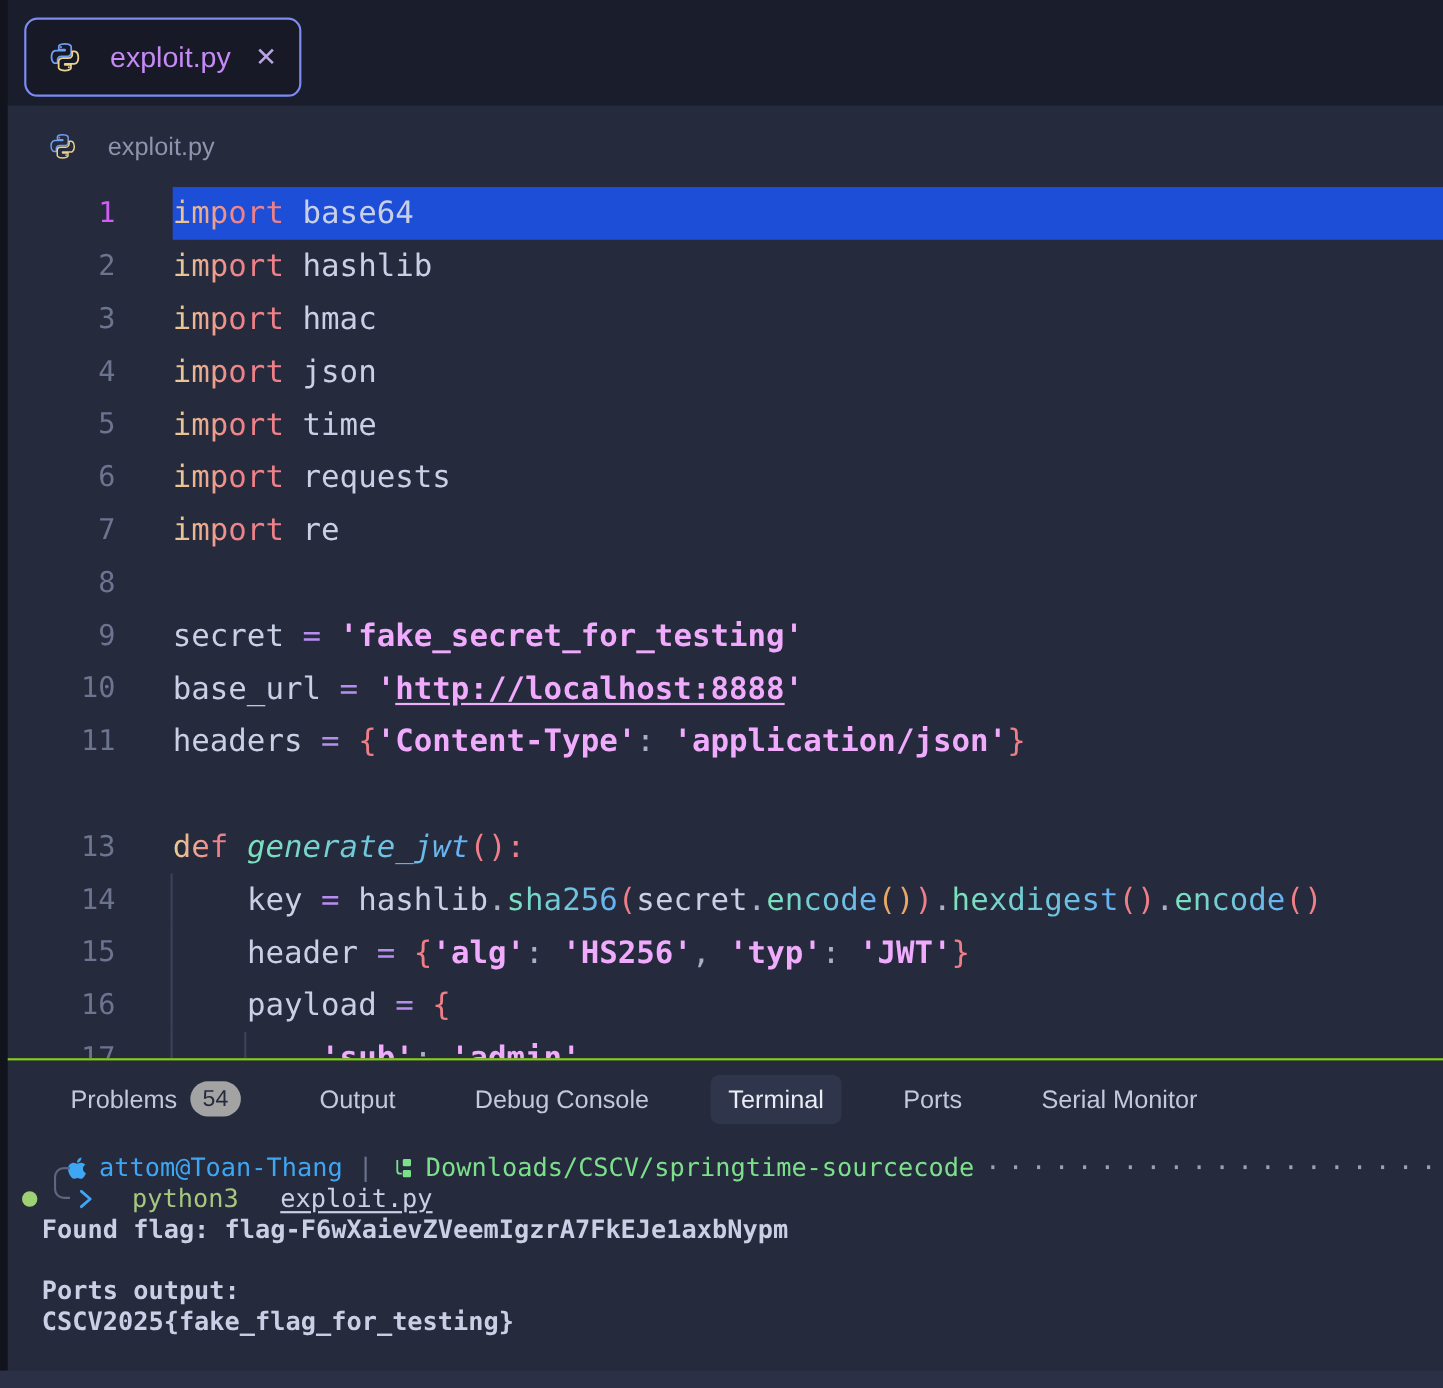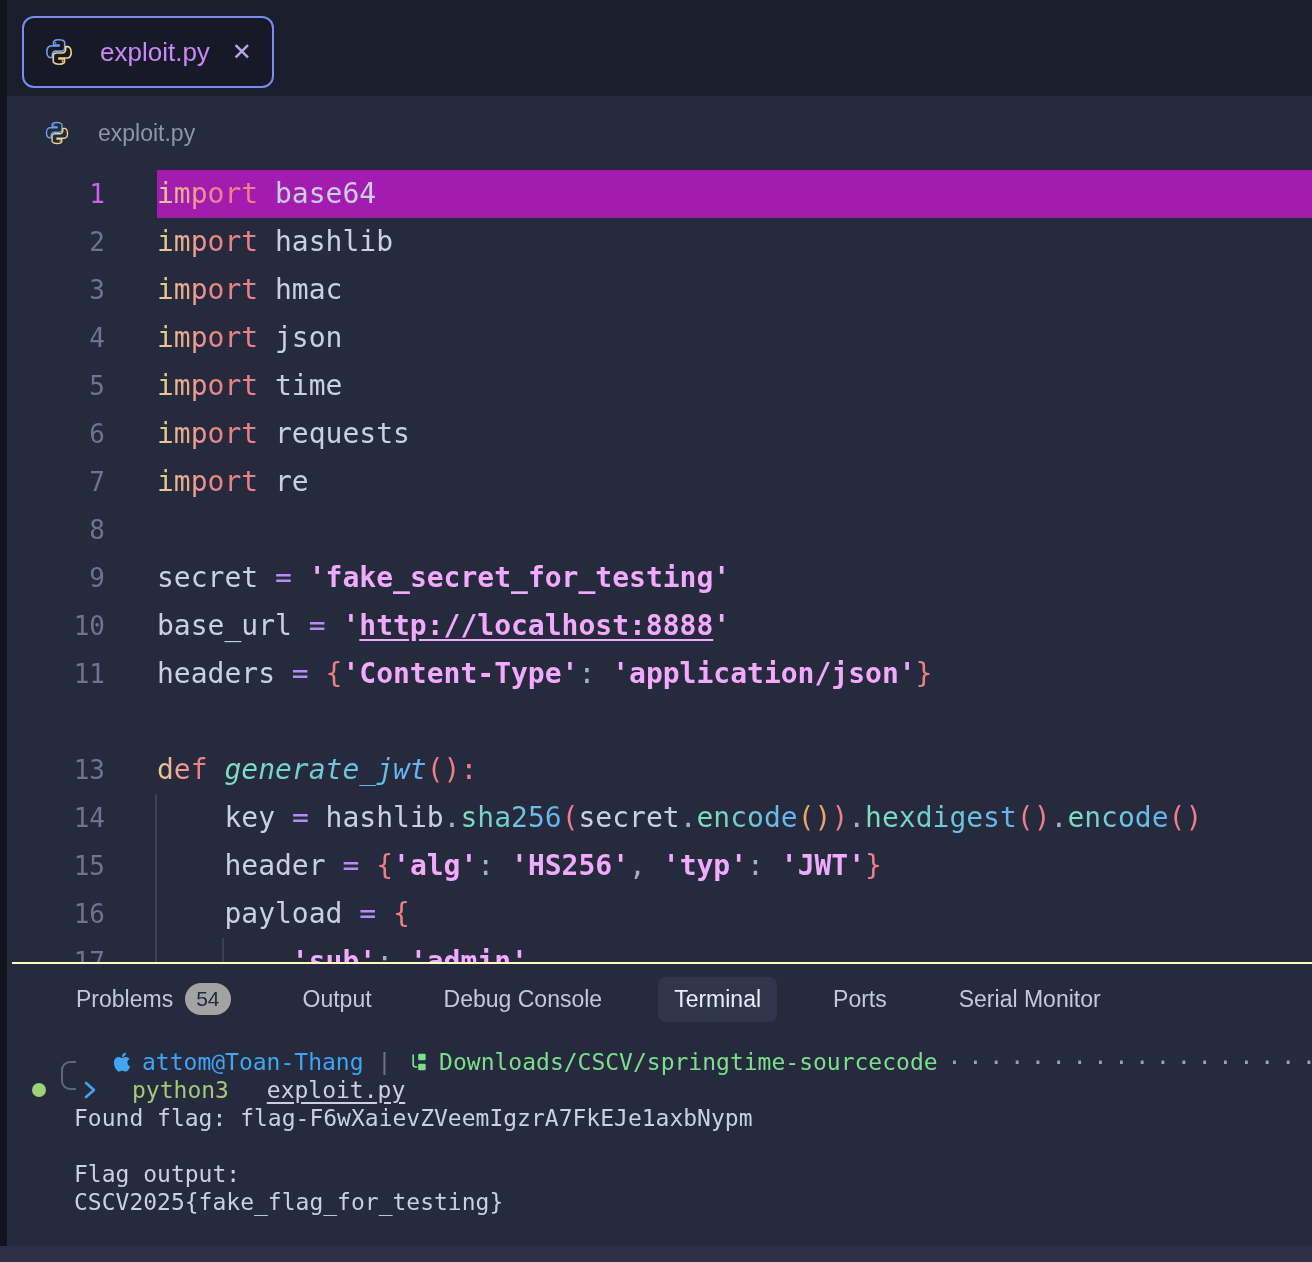--- a/index.html
+++ b/index.html
@@ -25,56 +25,56 @@
   .crumbs { height:74px; display:flex; align-items:center; gap:18px; padding-left:44px; }
   .crumbs .crumb-label { color:#8d94ae; font-size:23px; }
 
   
   .editor { height:792px; overflow:hidden; position:relative;
     font-family:"DejaVu Sans Mono", monospace; font-size:28px; }
   .row { display:flex; height:48px; line-height:48px; position:relative; white-space:pre; }
   .gut { flex:0 0 157px; text-align:right; padding-right:52px; color:#6d7490; font-size:26px; }
   .gut.act { color:#d05ef2; }
   .code { flex:1; color:#c9d0e6; }
-  .row.hl .code { background:#a21caf; }
+  .row.hl .code { background:#1d4ed8; }
   .guide { position:absolute; top:0; width:2px; height:48px; background:#3b4157; }
 
   .tk.id, .tk.pl { color:#c9d0e6; }
   .tk.op { color:#b88df0; }
   .tk.str { color:#f0abfc;font-weight:bold; }
   .tk.pn { color:#a9b0c6; }
   .tk.b1 { color:#ee7e88; }
   .tk.b2 { color:#e7a768; }
   .tk.kw { color:#ee8a8b; }
   .tk.fn, .tk.fnd { color:#6fc3e8; }
   .tk.fnd { font-style:italic; }
   @supports ((-webkit-background-clip:text) or (background-clip:text)) {
     .tk.kw { background:linear-gradient(90deg,#e9d094,#ee8188 60%);
       -webkit-background-clip:text; background-clip:text; color:transparent; }
     .tk.fn, .tk.fnd { background:linear-gradient(90deg,#7de2bb,#66b0f5);
       -webkit-background-clip:text; background-clip:text; color:transparent; }
   }
   .tk.u { text-decoration:underline; text-underline-offset:4px; }
 
   
-  .panel { height:298px; border-top:2px solid #fef9c3; position:relative;margin-left:12px; }
+  .panel { height:298px; border-top:2px solid #84cc16; position:relative; }
   .ptabs { display:flex; align-items:center; gap:40px; padding:12px 0 0 48px; height:58px; }
   .ptab { display:flex; align-items:center; gap:12px; color:#c3c9db; font-size:23px;
     padding:9px 16px; border-radius:8px; cursor:default; }
   .ptab.active { background:#2f354a; color:#eaedf6; }
   .badge { background:#a3a3a3; color:#252a3d; font-size:21px; border-radius:17px;
     padding:3px 11px; line-height:1.2; }
 
   
   .term { font-family:"DejaVu Sans Mono", monospace; font-size:23px; line-height:28px;
     color:#c9d0e6; position:relative; margin-top:26px; }
   .tl { height:28px; display:flex; align-items:center; white-space:pre; }
-  .tl.prompt1 { padding-left:100px; }
+  .tl.prompt1 { padding-left:60px; }
   .tl.prompt2 { padding-left:70px;gap:24px; }
-  .tl.out { padding-left:62px; }
+  .tl.out { padding-left:38px;font-weight:bold; }
   .t-user { color:#3ea6f2; }
   .t-sep { color:#6b7390; }
   .t-path { color:#7ce08b; }
   .t-dots { color:#9aa1b0; flex:1; overflow:hidden; letter-spacing:7px; margin-left:10px; }
   .t-cmd { color:#a6c87e; }
   .t-arg { color:#c9d0e6; text-decoration:underline; text-underline-offset:4px; }
   .t-bracket { position:absolute; left:49px; top:13px; width:15px; height:29px;
     border:2px solid #5f6680; border-right:none; border-radius:9px 0 0 9px; }
   .t-bullet { position:absolute; left:20px; top:35px; width:14px; height:14px;
     border-radius:50%; background:#9ed173; }
@@ -188,18 +188,18 @@
         <svg width="16" height="22" viewBox="0 0 16 22">
             <path d="M4 4l8 7-8 7" stroke="#3ea6f2" stroke-width="2.6" fill="none" stroke-linecap="round" stroke-linejoin="round"></path>
           </svg>
       </span>
       <span class="t-cmd">python3 </span>
       <span class="t-arg">exploit.py</span>
     </div>
 
     <div class="tl out">Found flag: flag-F6wXaievZVeemIgzrA7FkEJe1axbNypm</div>
     <div class="tl out"></div>
-    <div class="tl out">Flag output:</div>
+    <div class="tl out">Ports output:</div>
     <div class="tl out">CSCV2025{fake_flag_for_testing}</div>
   </div>
 </div>
 
 <div class="bottombar"></div>
 
 </body></html>

